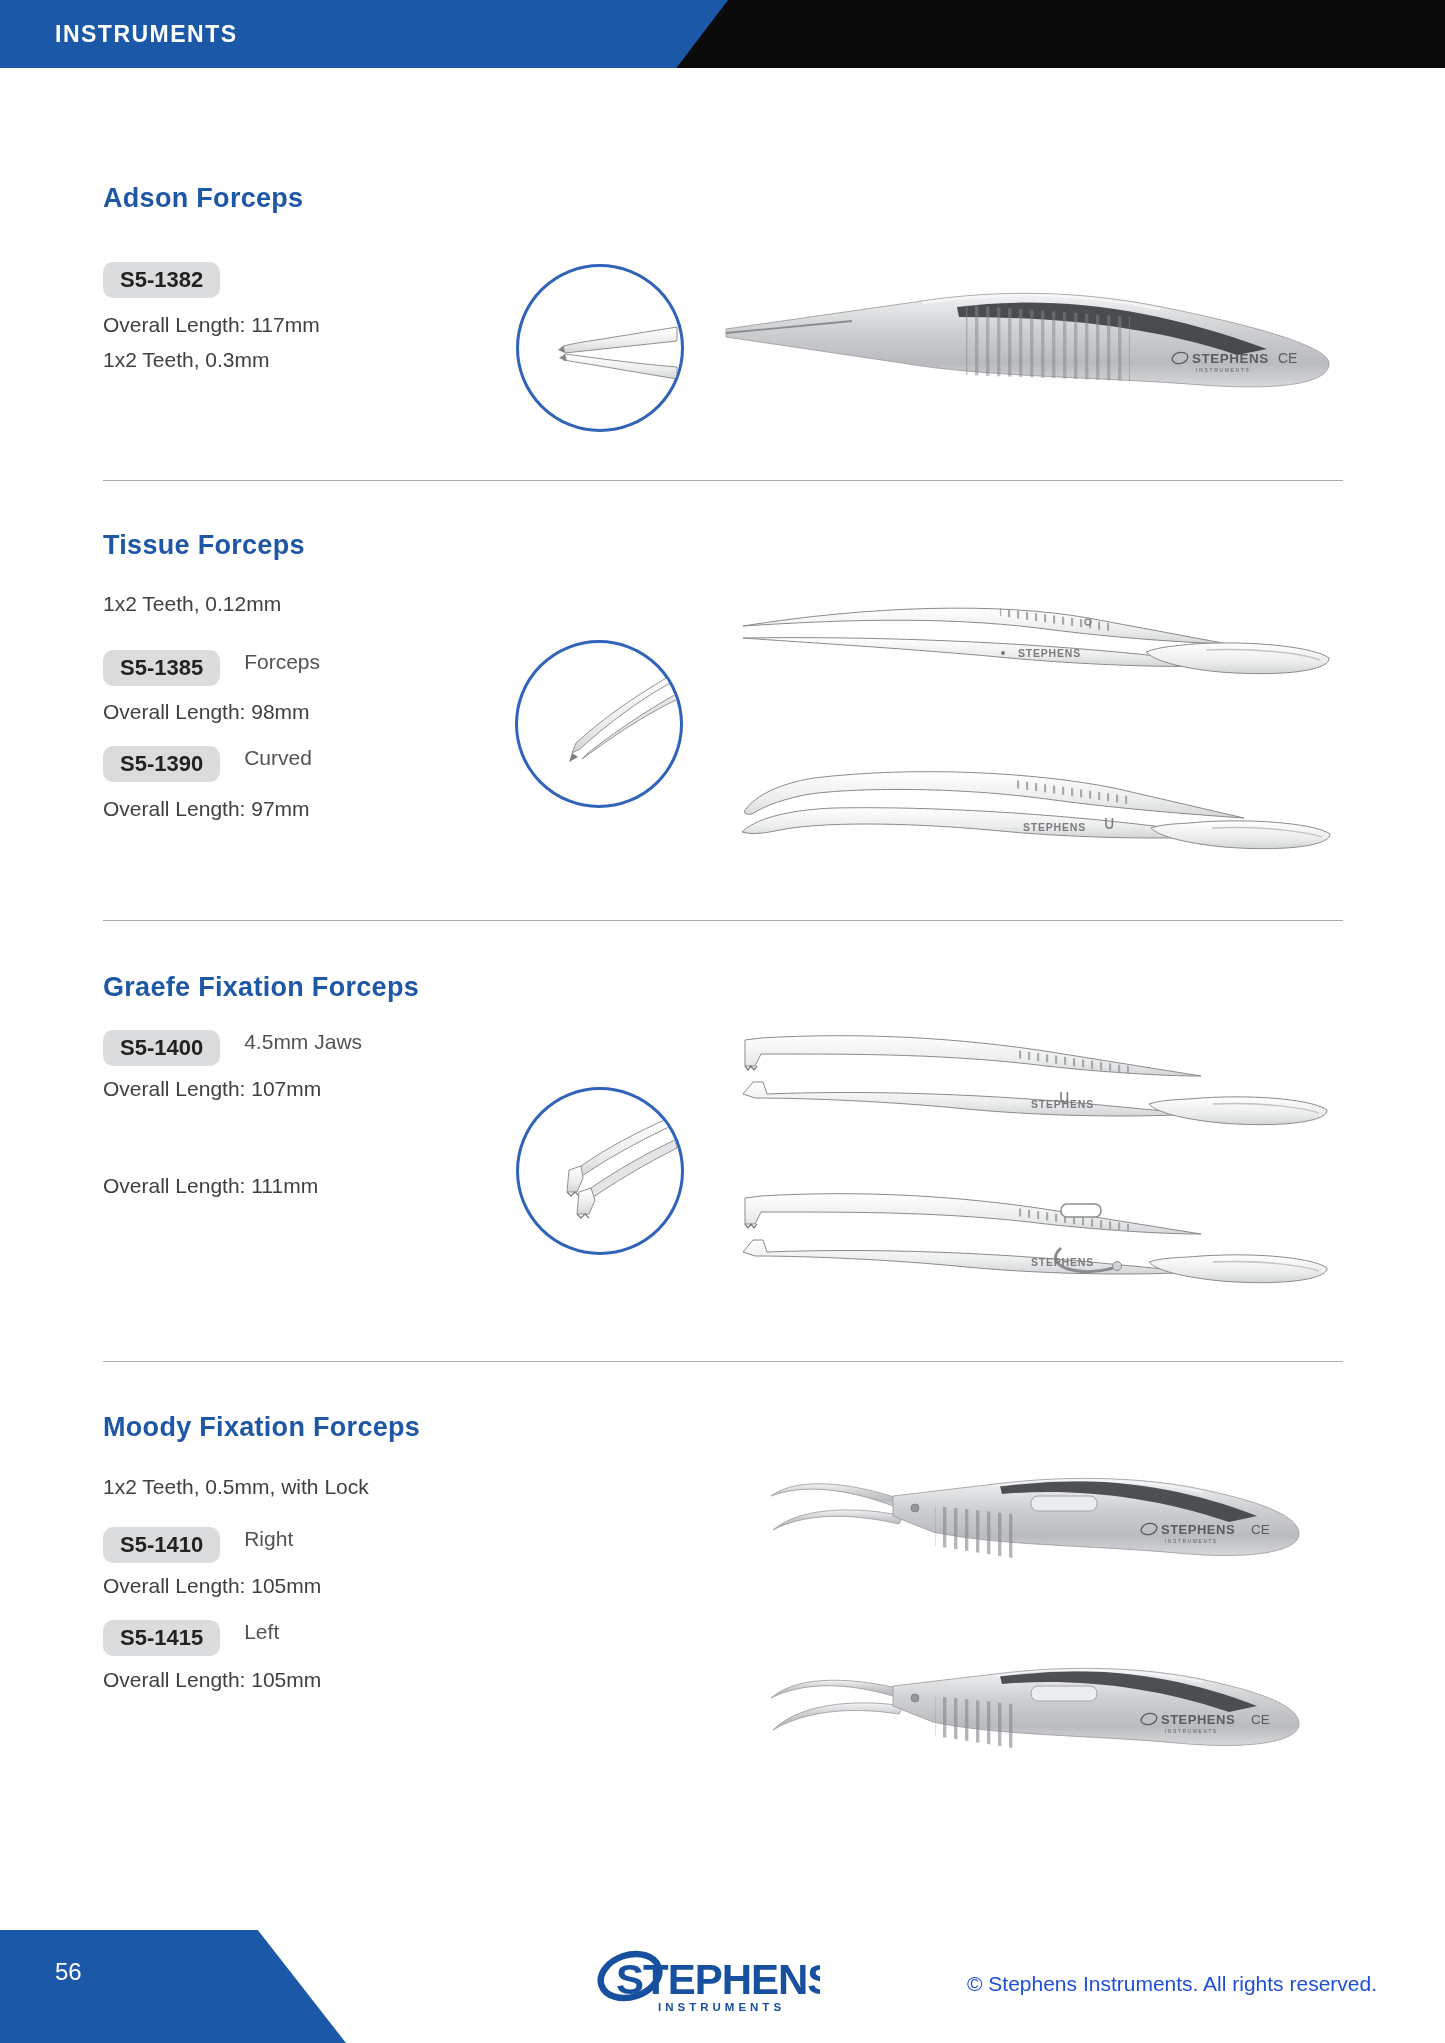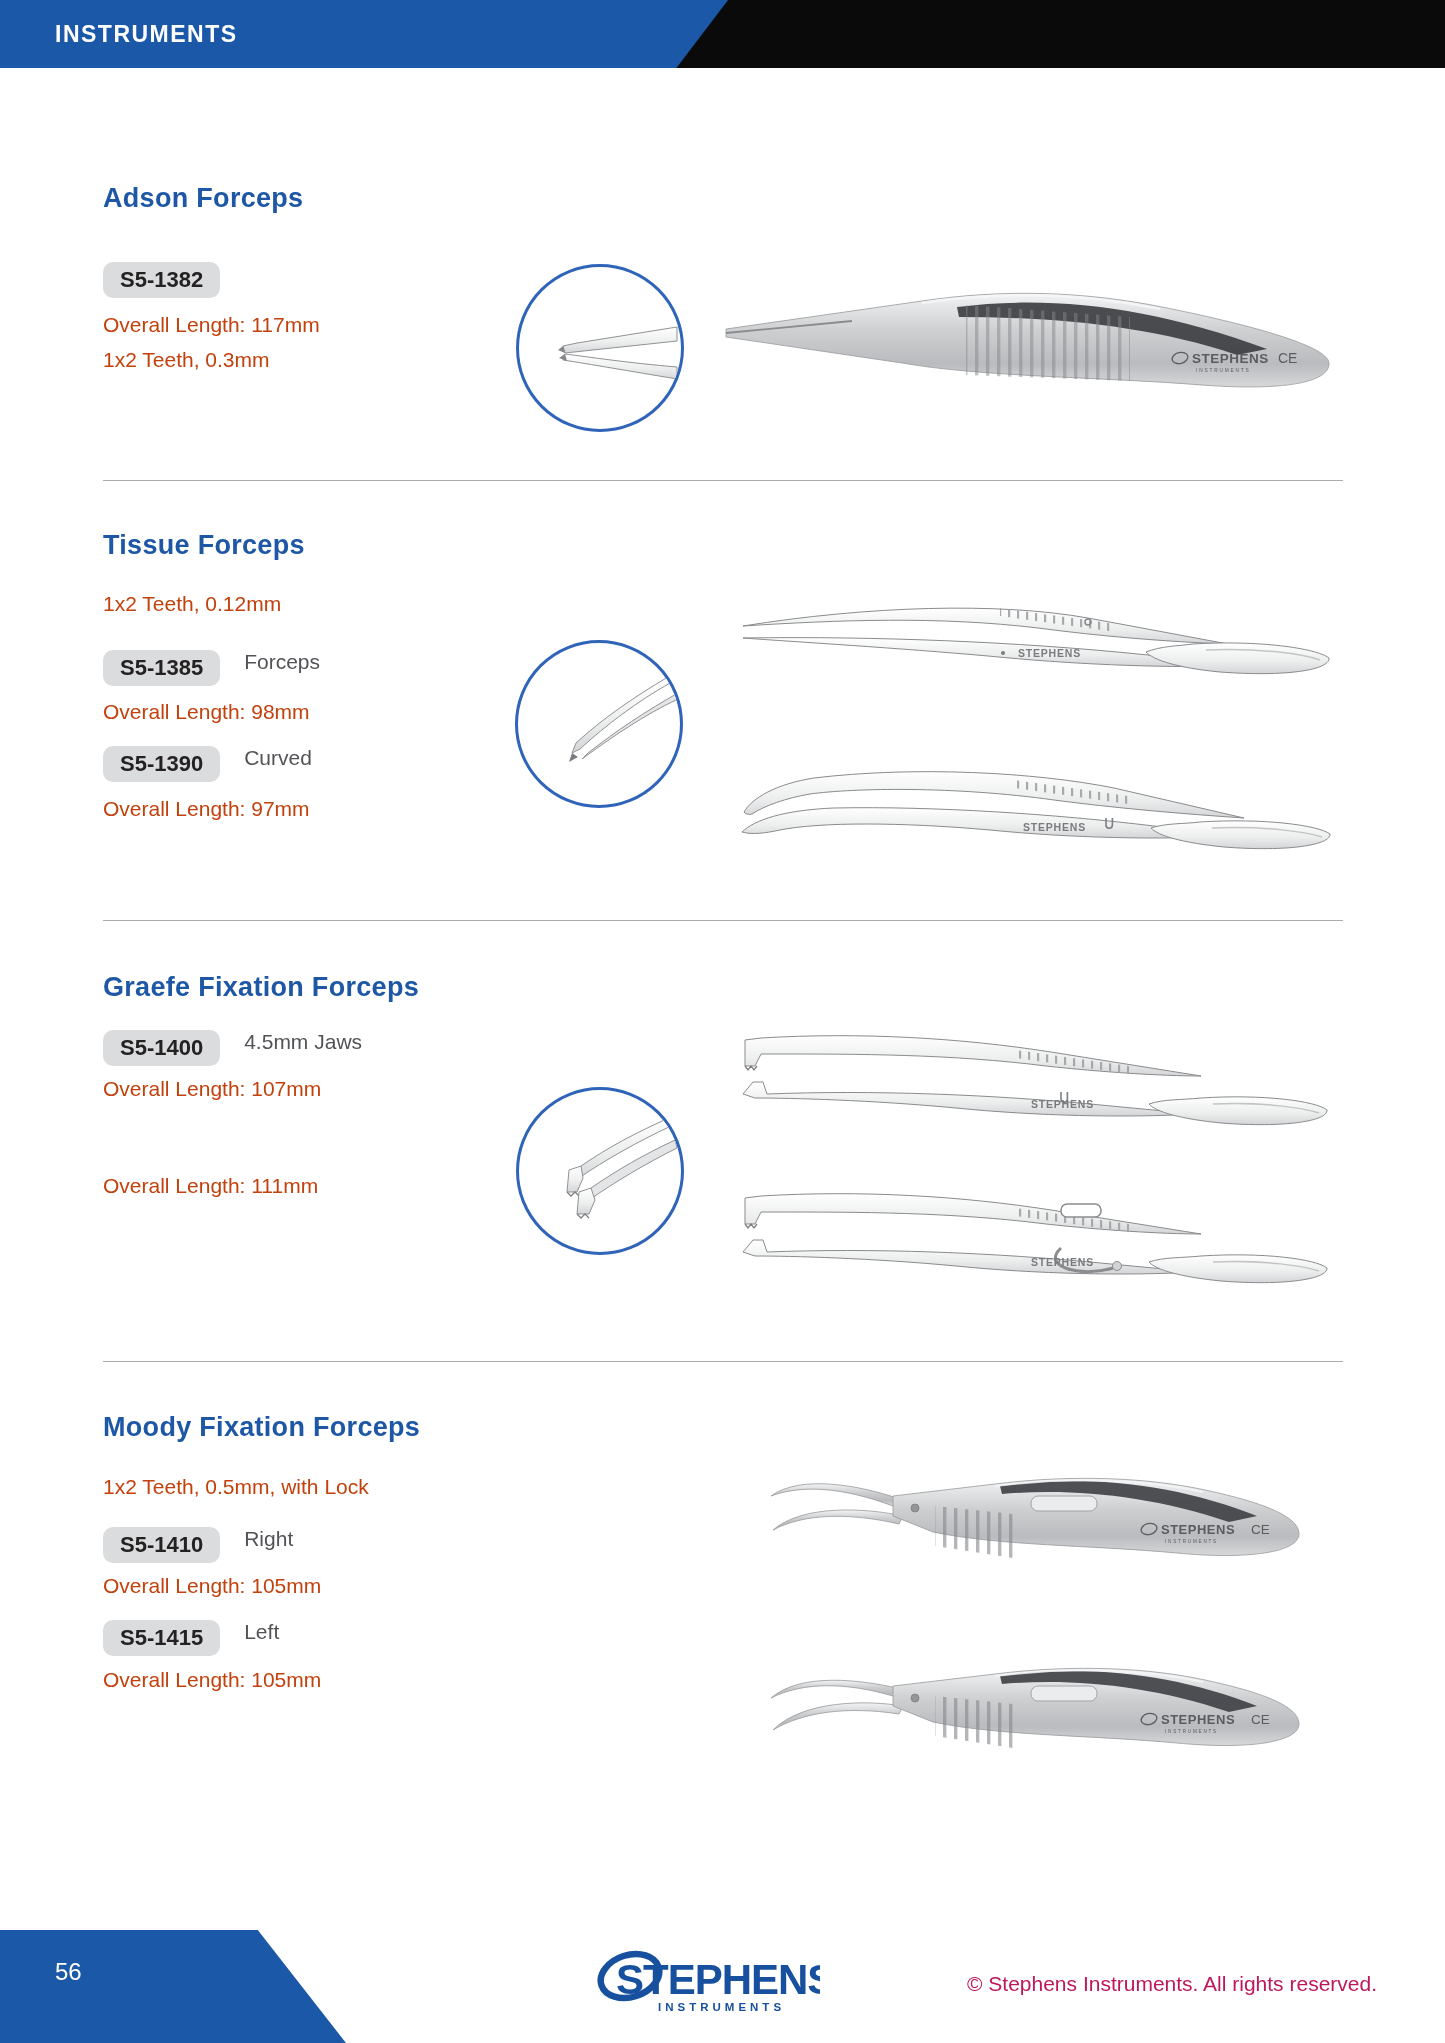--- a/index.html
+++ b/index.html
@@ -11,39 +11,39 @@
   .hdr-blue{position:absolute;top:0;left:0;width:760px;height:68px;background:#1b58a8;
             clip-path:polygon(0 0,95.8% 0,89% 100%,0 100%);}
   .hdr-left{position:absolute;left:55px;top:0;height:68px;display:flex;align-items:center;
             color:#ffffff;font-size:23px;font-weight:bold;letter-spacing:1.5px;}
   .hdr-right{position:absolute;right:72px;top:0;height:68px;display:flex;align-items:center;
              color:#ffffff;font-size:23px;font-weight:400;letter-spacing:3.5px;}
 
   
   .sec-title{position:absolute;left:103px;color:#1d57a6;font-size:27px;font-weight:bold;
              letter-spacing:.3px;white-space:nowrap;}
-  .note,.spec{position:absolute;left:103px;color:#c2410c;font-size:21px;white-space:nowrap;}
+  .note,.spec{position:absolute;left:103px;color:#404040;font-size:21px;white-space:nowrap;}
   .prod-row{position:absolute;left:103px;display:flex;align-items:flex-start;gap:24px;}
   .badge{display:inline-block;background:#dbdcdd;border-radius:10px;padding:5px 17px;
          color:#232122;font-size:22px;font-weight:bold;white-space:nowrap;}
   .variant{color:#515356;font-size:21px;white-space:nowrap;}
   .divider{position:absolute;left:103px;width:1240px;height:1px;background:#aaabad;}
 
   
   .detail-circle{position:absolute;width:168px;height:168px;border:3px solid #2f64b8;
                  border-radius:50%;box-sizing:border-box;background:#ffffff;overflow:hidden;}
   .detail-circle svg{display:block;width:100%;height:100%;}
 
   .instr{position:absolute;}
 
   
   .ftr-trap{position:absolute;left:0;top:1930px;width:346px;height:113px;background:#1b58a8;
             clip-path:polygon(0 0,74.5% 0,100% 100%,0 100%);}
   .ftr-page{position:absolute;left:55px;top:1958px;color:#ffffff;font-size:24px;}
-  .ftr-copy{position:absolute;right:68px;top:1972px;color:#be185d;font-size:21px;white-space:nowrap;}
+  .ftr-copy{position:absolute;right:68px;top:1972px;color:#1d4ed8;font-size:21px;white-space:nowrap;}
   .ftr-logo{position:absolute;left:596px;top:1944px;width:224px;height:72px;}
 </style>
 </head>
 <body>
 
 <div class="page">
 
   <svg width="0" height="0" style="position:absolute" aria-hidden="true">
     <defs>
       <linearGradient id="gMet" x1="0" y1="0" x2="0" y2="1">

